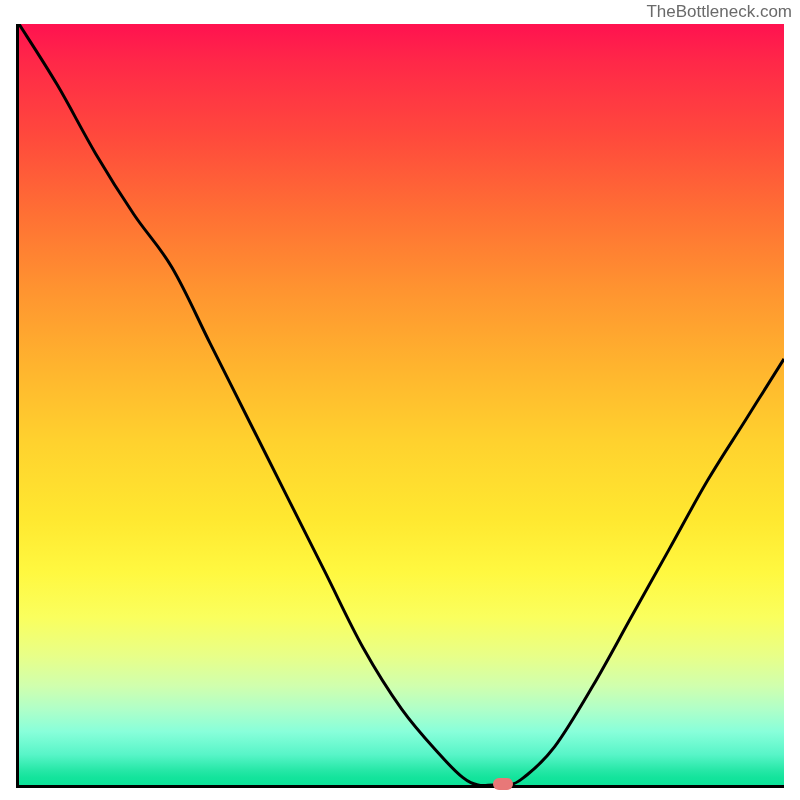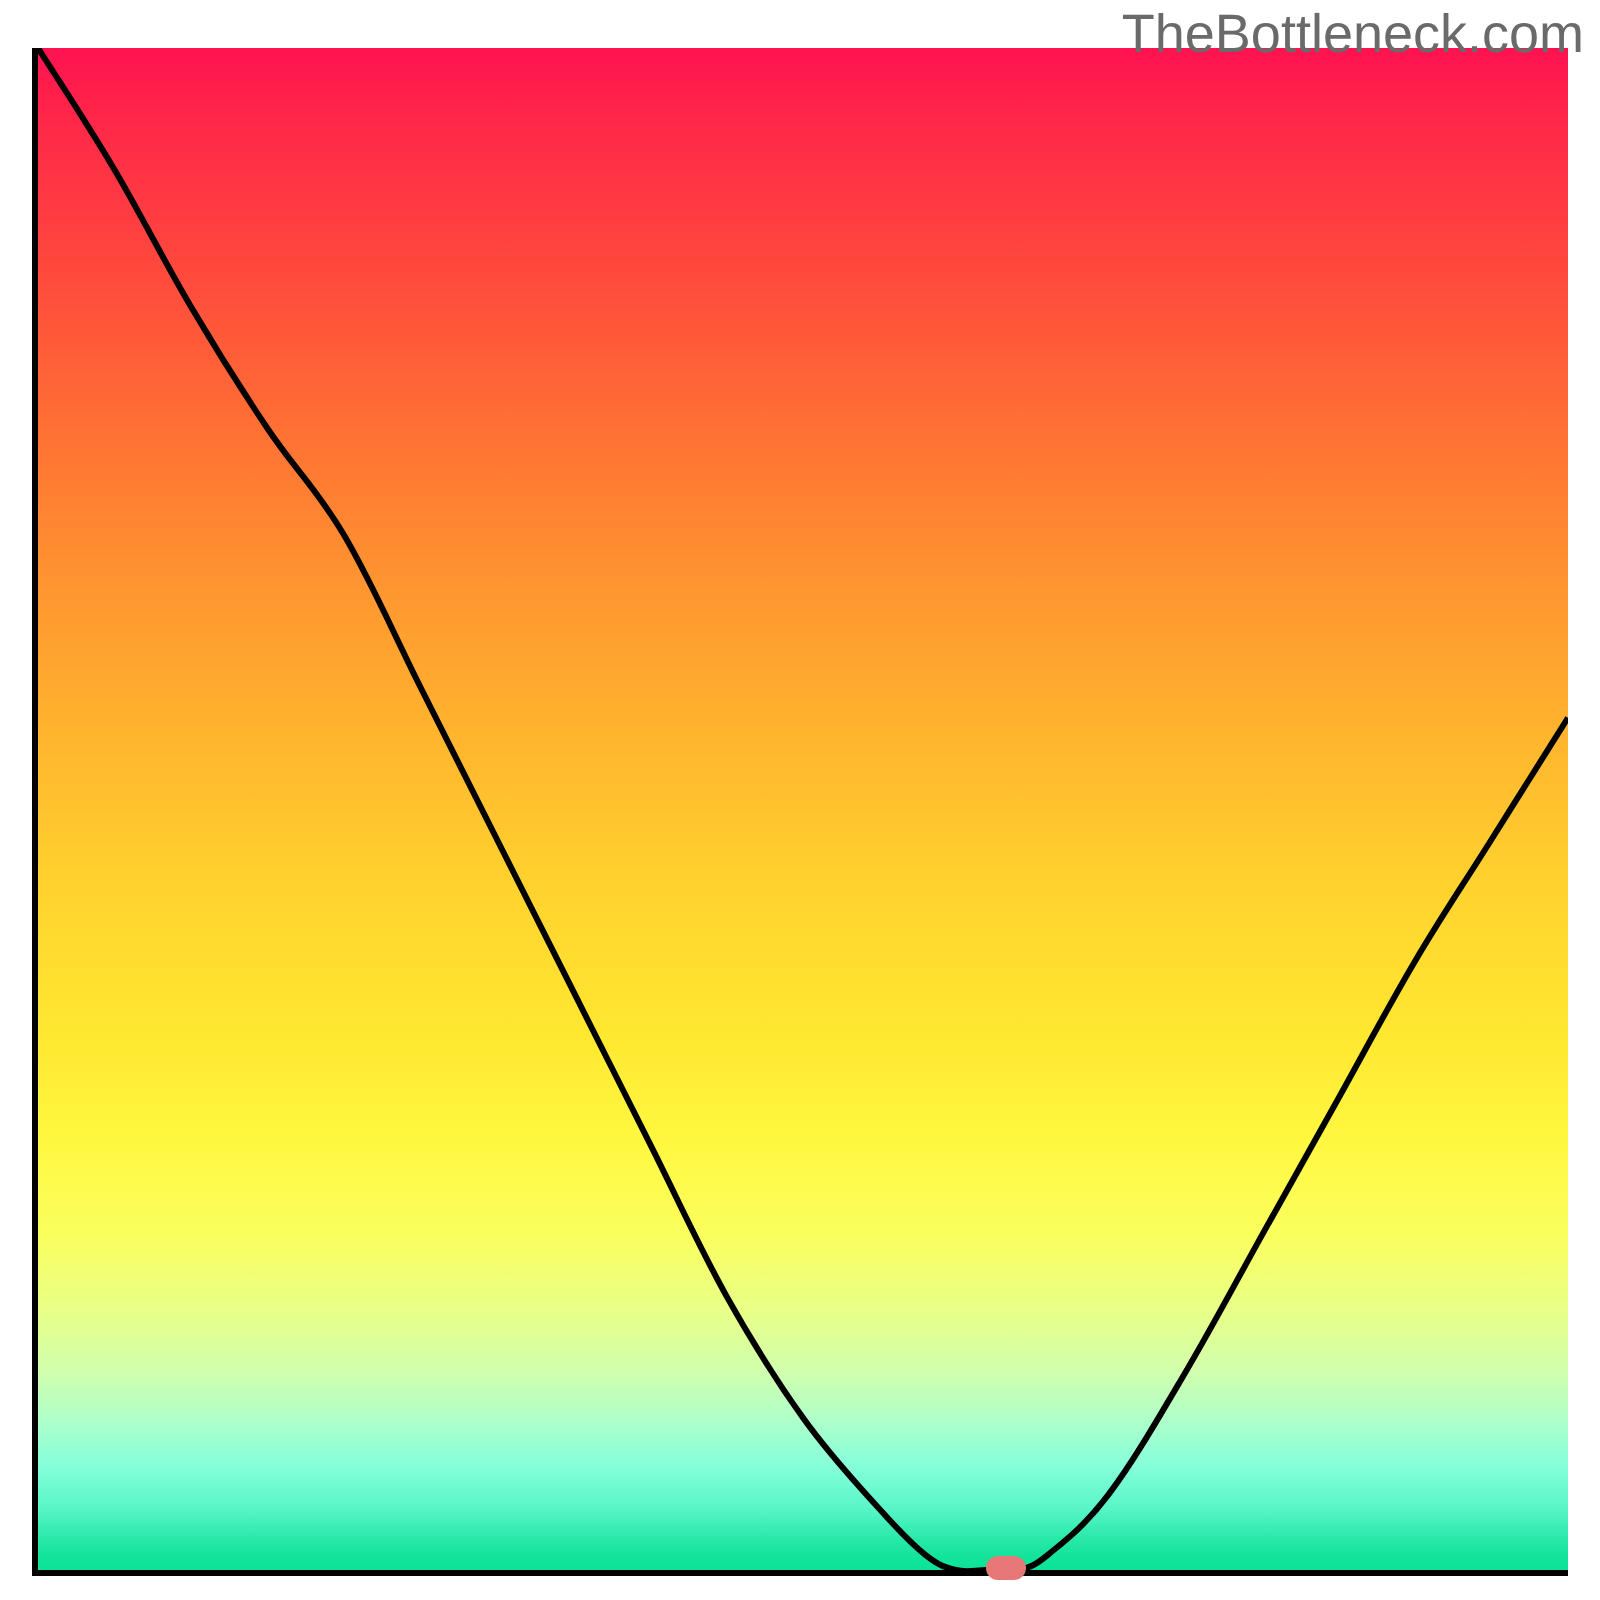--- a/index.html
+++ b/index.html
@@ -11,21 +11,21 @@
     width: 800px;
     height: 800px;
     background: #ffffff;
     position: relative;
     font-family: Arial, sans-serif;
   }
   .watermark {
     position: absolute;
     top: 2px;
     right: 8px;
-    font-size: 27px;
+    font-size: 17px;
     color: #6a6a6a;
     font-weight: normal;
     z-index: 10;
   }
   .chart-container {
     position: absolute;
     left: 16px;
     top: 24px;
     width: 768px;
     height: 764px;

